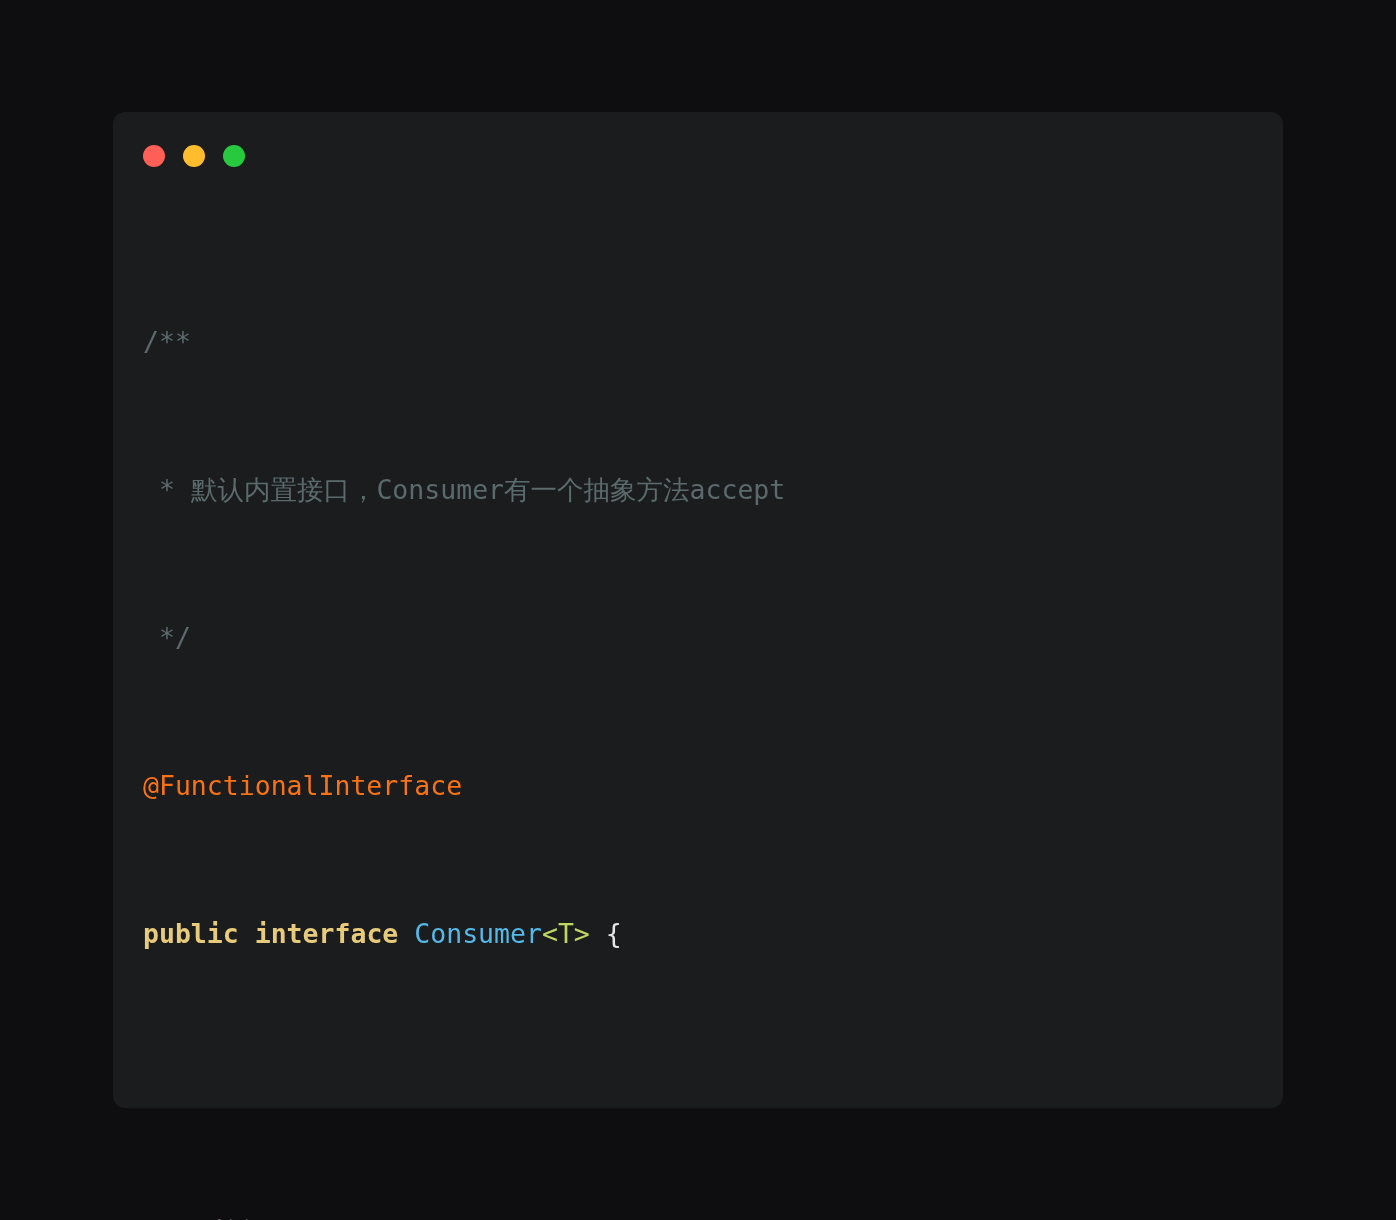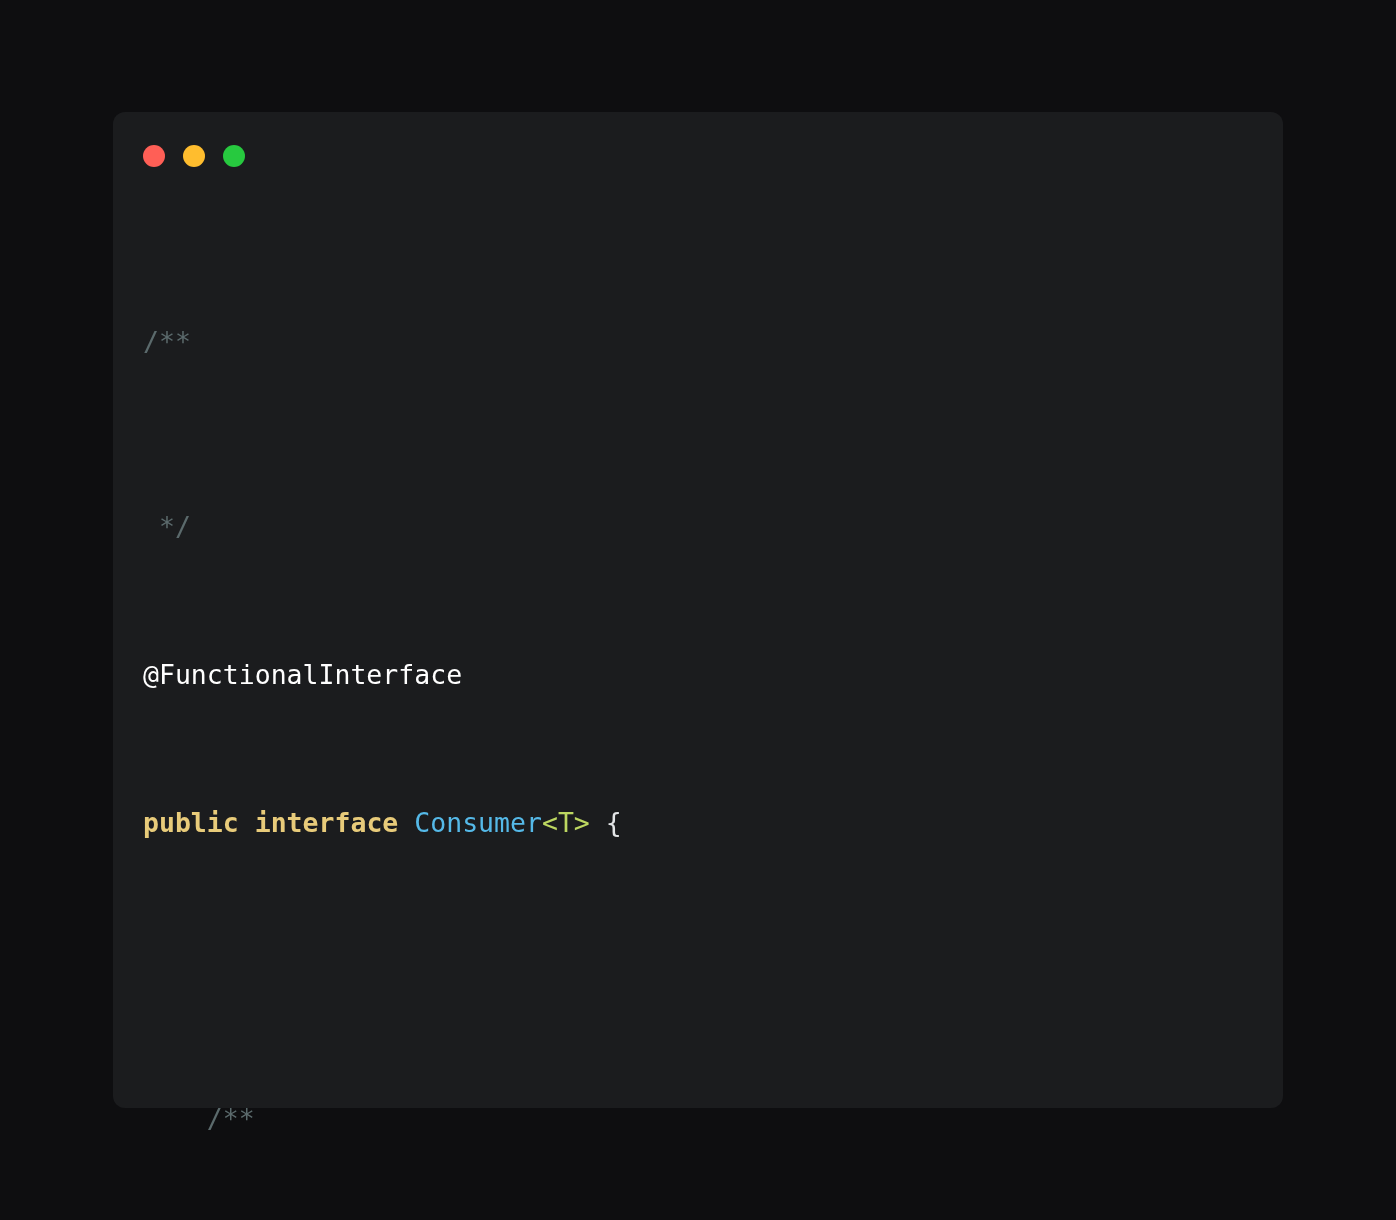--- a/index.html
+++ b/index.html
@@ -60,21 +60,21 @@
     font-size: 26.5px;
     line-height: 37px;
     letter-spacing: 0px;
     white-space: pre;
     color: #d8dee9;
   }
   .ln { display: block; height: 37px; white-space: pre; }
 
   
   .c-comment  { color: #5b6a6c; }
-  .c-anno     { color: #ffffff; }
+  .c-anno     { color: #f97316; }
   .c-kw       { color: #e8cb7a; font-weight: bold; }   
   .c-type     { color: #55b9e8; text-align: right; }   
   .c-green    { color: #bdd761; }   
   .c-punct    { color: #e4e6e8; }   
 </style>
 </head>
 <body>
 
 <div id="stage">
 
@@ -83,20 +83,21 @@
     <div id="titlebar">
       <span class="dot" id="dot-close"></span>
       <span class="dot" id="dot-min"></span>
       <span class="dot" id="dot-max"></span>
     </div>
 
     <div id="code-body">
 
       <span class="ln"><span class="c-comment">/**</span></span>
 
+      <span class="ln"><span class="c-comment"> </span><span class="c-comment">*</span><span class="c-comment"> </span><span class="c-comment">默认内置接口，Consumer有一个抽象方法accept</span></span>
 
       <span class="ln"><span class="c-comment"> </span><span class="c-comment">*/</span></span>
 
       <span class="ln"><span class="c-anno">@FunctionalInterface</span></span>
 
       <span class="ln"><span class="c-kw">public</span><span class="c-punct"> </span><span class="c-kw">interface</span><span class="c-punct"> </span><span class="c-type">Consumer</span><span class="c-green">&lt;</span><span class="c-green">T</span><span class="c-green">&gt;</span><span class="c-punct"> </span><span class="c-punct">{</span></span>
 
       <span class="ln"><span></span></span>
 
       <span class="ln"><span class="c-comment">    </span><span class="c-comment">/**</span></span>

